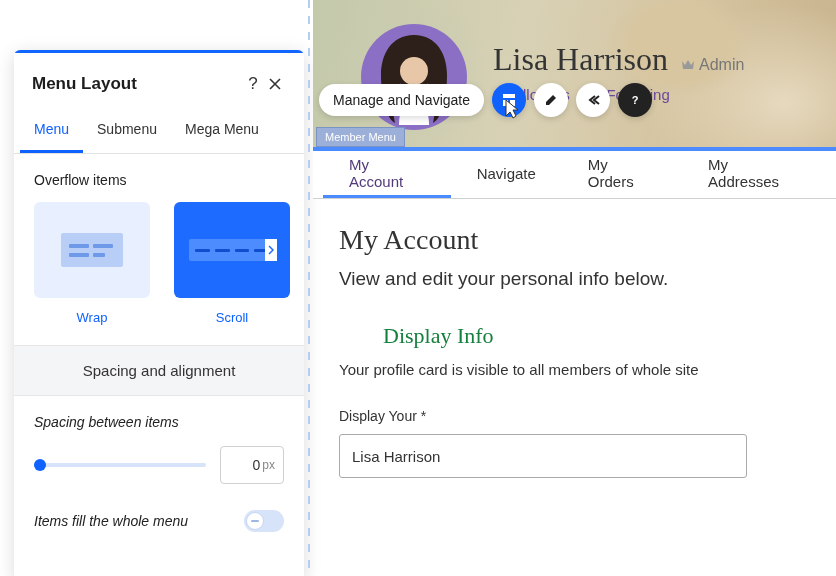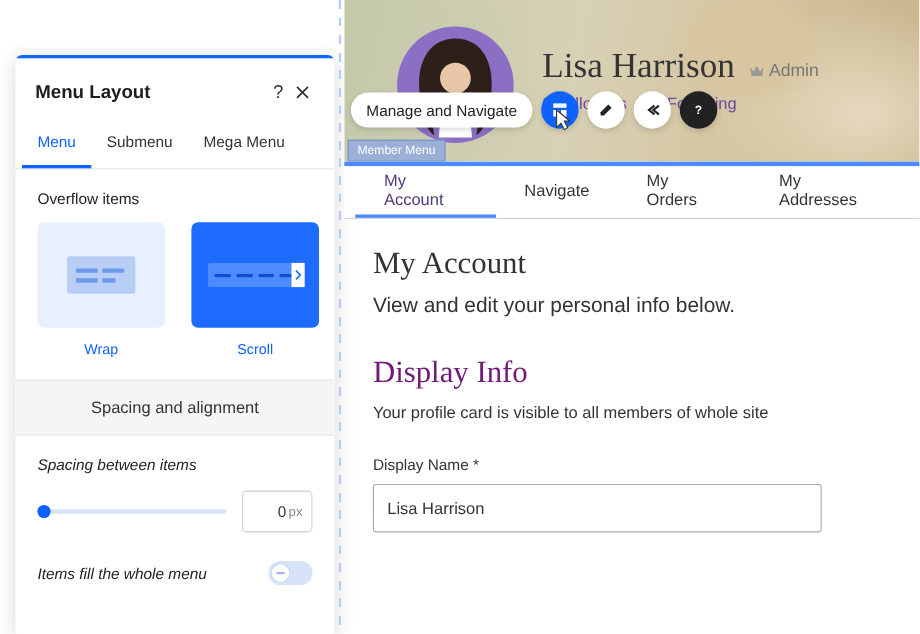--- a/index.html
+++ b/index.html
@@ -133,21 +133,21 @@
     position:absolute; left:0; top:147px; right:0; height:52px;
     background:#fff; border-top:4px solid #4b8aff; border-bottom:1px solid #d0d0d0;
     display:flex; align-items:center; padding:0 10px; gap:0;
   }
   .menu-item { padding: 0 26px; font-size:15px; color:#333; height:100%; display:flex; align-items:center; cursor:pointer; border-bottom:3px solid transparent;}
   .menu-item.active { color:#523a7a; border-bottom-color:#4b8aff;}
 
   .content { position:absolute; left:26px; top:224px; right:10px; }
   .h1 { font-family: Georgia, serif; font-size:28px; color:#333; margin-bottom:12px;}
   .sub { font-size:19px; color:#333; margin-bottom:33px;}
-  .h2 { font-family: Georgia, serif; font-size:28px; color:#701a75; margin-bottom:12px;}
+  .h2 { font-family: Georgia, serif; font-size:22px; color:#15803d; margin-bottom:12px;margin-left:44px;}
   .desc { font-size:15px; color:#333; margin-bottom:30px;}
   .field-label { font-size:14px; color:#333; margin-bottom:10px;}
   .text-input {
     width:408px; height:44px; border:1px solid #aaa; border-radius:3px;
     padding:0 12px; font-size:15px; color:#333; display:flex; align-items:center;
   }
 </style>
 </head>
 <body>
 
@@ -296,20 +296,20 @@
       <div class="menu-item">Navigate</div>
       <div class="menu-item">My Orders</div>
       <div class="menu-item">My Addresses</div>
     </div>
 
     <div class="content">
       <div class="h1">My Account</div>
       <div class="sub">View and edit your personal info below.</div>
       <div class="h2">Display Info</div>
       <div class="desc">Your profile card is visible to all members of whole site</div>
-      <div class="field-label">Display Name *</div>
+      <div class="field-label">Display Your *</div>
       <div class="text-input">
         <span>Lisa Harrison</span>
       </div>
     </div>
   </div>
 
 </div>
 
 </body></html>

